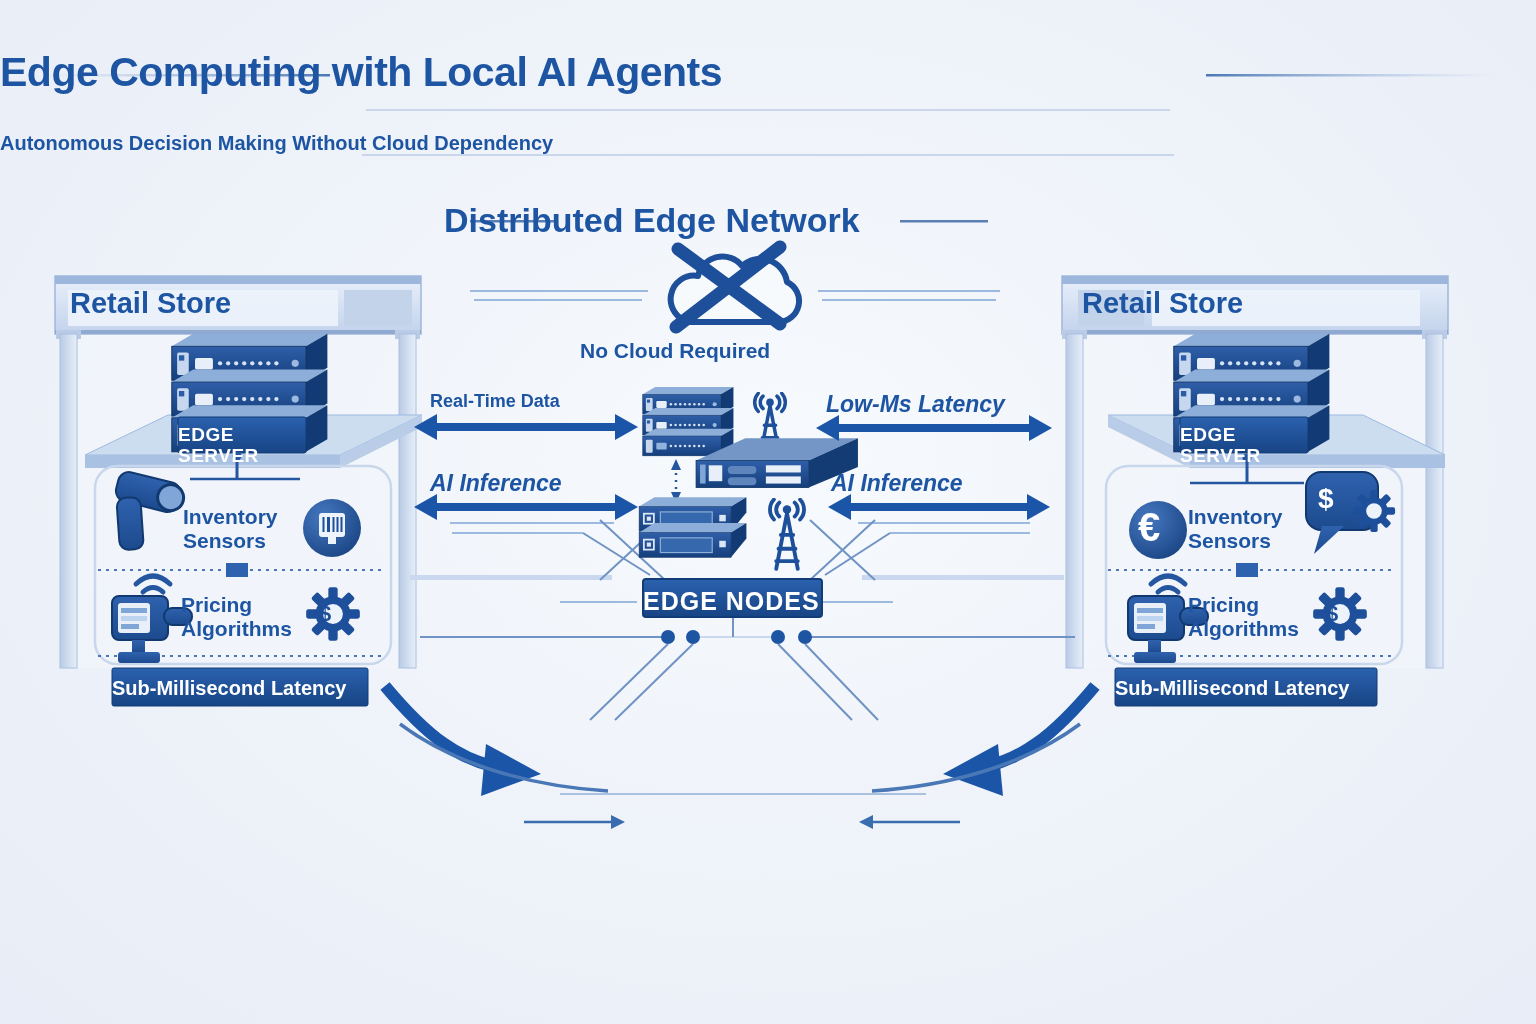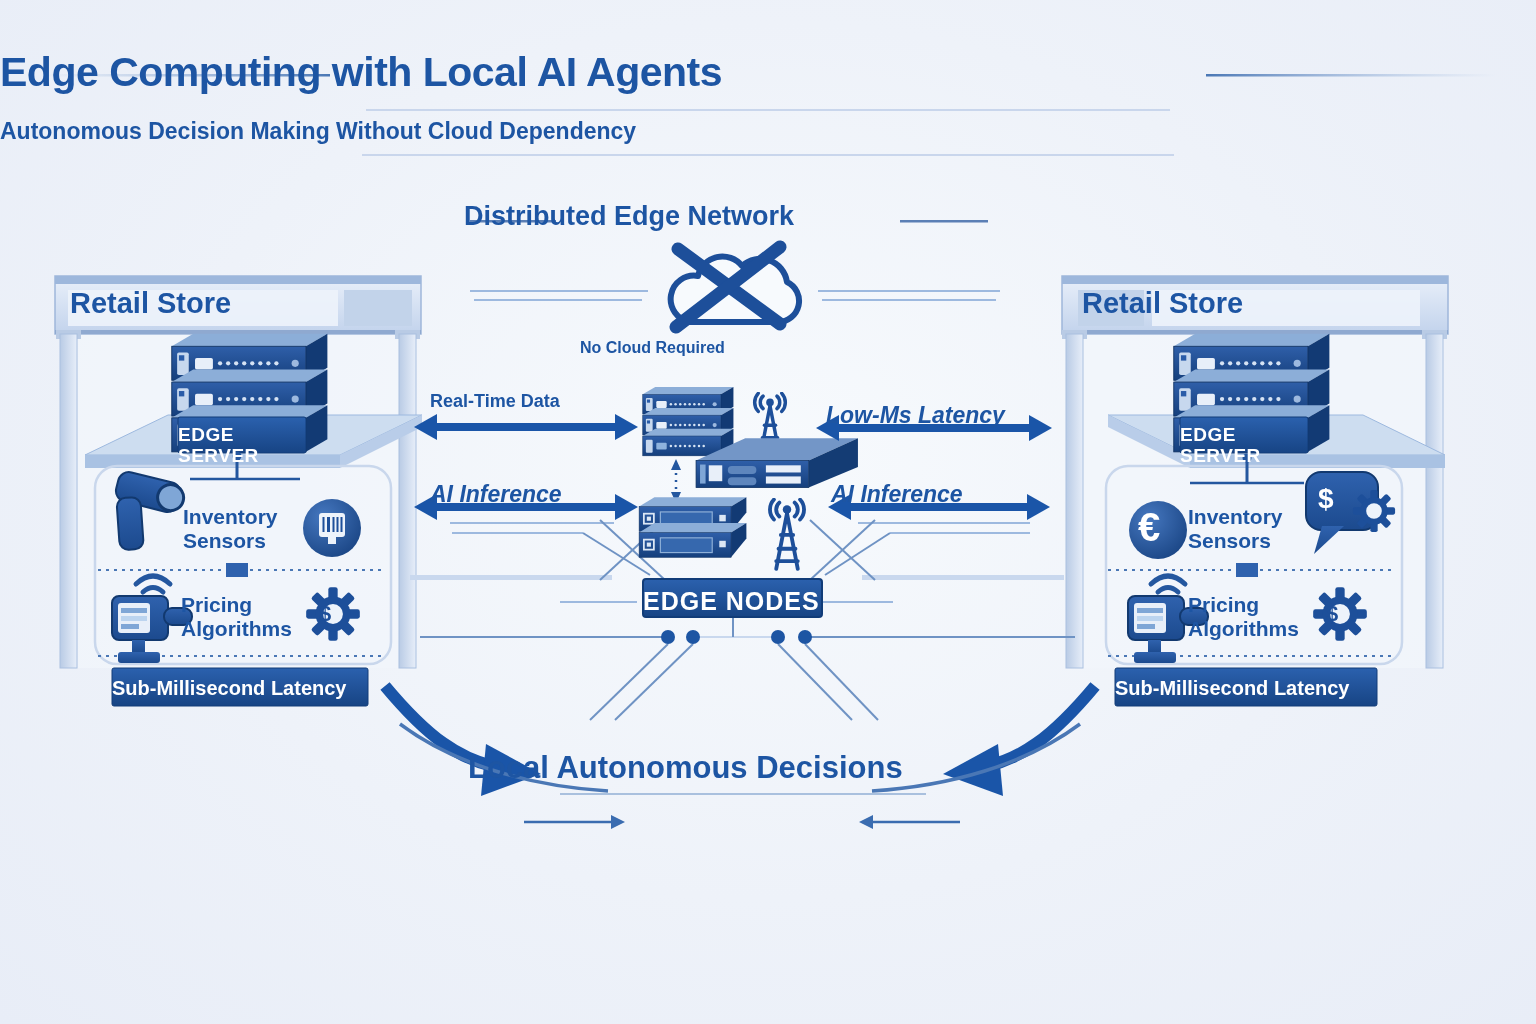--- a/index.html
+++ b/index.html
@@ -2,21 +2,21 @@
 <html><head>
 <meta charset="utf-8">
 <style>
   html,body{margin:0;padding:0;}
   body{width:1536px;height:1024px;overflow:hidden;font-family:"Liberation Sans",sans-serif;}
   .canvas{position:relative;width:1536px;height:1024px;
     background:radial-gradient(ellipse at 50% 45%, #f7fafd 0%, #eef2f9 55%, #e8edf7 100%);}
   svg.art{position:absolute;left:0;top:0;}
   .lbl{position:absolute;color:#1d55a3;font-weight:700;line-height:1.12;}
   .white{color:#ffffff;}
-  .it{font-style:italic;margin-top:11px;}
+  .it{font-style:italic;}
 </style>
 </head>
 <body>
 
 <div class="canvas">
 
 <svg class="art" width="1536" height="1024" viewBox="0 0 1536 1024">
   <defs>
     <linearGradient id="gFront" x1="0" y1="0" x2="0" y2="1">
       <stop offset="0" stop-color="#2f5fa9"></stop>
@@ -416,44 +416,43 @@
   <g>
     <rect x="560" y="793" width="366" height="2" fill="#a9c0de"></rect>
     <line x1="524" y1="822" x2="612" y2="822" stroke="#3a6cb0" stroke-width="2.5"></line>
     <polygon points="625,822 611,815 611,829" fill="#3a6cb0"></polygon>
     <line x1="960" y1="822" x2="872" y2="822" stroke="#3a6cb0" stroke-width="2.5"></line>
     <polygon points="859,822 873,815 873,829" fill="#3a6cb0"></polygon>
   </g>
 </svg>
 
 <div class="lbl" style="left:0;top:50px;width:1536px;font-size:41px;letter-spacing:-0.5px;">Edge Computing with Local AI Agents</div>
-<div class="lbl" style="left:0;top:119px;width:1492px;font-size:23px;">Autonomous Decision Making Without Cloud Dependency</div>
-
-<div class="lbl" style="left:464px;top:201px;width:520px;font-size:27px;">Distributed Edge Network</div>
-<div class="lbl" style="left:580px;top:339px;width:300px;font-size:16px;">No Cloud Required</div>
+<div class="lbl" style="left:0;top:132px;width:1492px;font-size:20px;">Autonomous Decision Making Without Cloud Dependency</div>
+
+<div class="lbl" style="left:444px;top:201px;width:520px;font-size:34px;">Distributed Edge Network</div>
+<div class="lbl" style="left:580px;top:339px;width:300px;font-size:21px;">No Cloud Required</div>
 
 <div class="lbl" style="left:70px;top:287px;width:340px;font-size:29px;">Retail Store</div>
 <div class="lbl white" style="left:178px;top:424px;width:128px;font-size:19px;letter-spacing:0.5px;">EDGE SERVER</div>
 <div class="lbl" style="left:183px;top:505px;width:124px;font-size:21px;">Inventory Sensors</div>
 <div class="lbl" style="left:181px;top:593px;width:132px;font-size:21px;">Pricing Algorithms</div>
 <div class="lbl white" style="left:112px;top:677px;width:256px;font-size:20px;">Sub-Millisecond Latency</div>
 
 <div class="lbl" style="left:1082px;top:287px;width:340px;font-size:29px;">Retail Store</div>
 <div class="lbl white" style="left:1180px;top:424px;width:128px;font-size:19px;letter-spacing:0.5px;">EDGE SERVER</div>
 <div class="lbl" style="left:1188px;top:505px;width:124px;font-size:21px;">Inventory Sensors</div>
 <div class="lbl" style="left:1188px;top:593px;width:136px;font-size:21px;">Pricing Algorithms</div>
 <div class="lbl white" style="left:1115px;top:677px;width:262px;font-size:20px;">Sub-Millisecond Latency</div>
 
 <div class="lbl" style="left:430px;top:391px;width:200px;font-size:18px;">Real-Time Data</div>
 <div class="lbl it" style="left:430px;top:471px;width:200px;font-size:23px;">AI Inference</div>
 <div class="lbl it" style="left:826px;top:392px;width:200px;font-size:23px;">Low-Ms Latency</div>
 <div class="lbl it" style="left:831px;top:471px;width:200px;font-size:23px;">AI Inference</div>
 
 <div class="lbl white" style="left:643px;top:587px;width:213px;font-size:25px;letter-spacing:1px;">EDGE NODES</div>
 
-<div class="lbl" style="left:468px;top:751px;width:546px;font-size:31px;">Local Autonomous Decisions</div>
 
 <div class="lbl" style="left:319px;top:602px;width:28px;font-size:22px;color:#1d4f9a;">$</div>
 <div class="lbl" style="left:1326px;top:602px;width:28px;font-size:22px;color:#1d4f9a;">$</div>
 <div class="lbl white" style="left:1318px;top:483px;width:32px;font-size:28px;">$</div>
 <div class="lbl white" style="left:1138px;top:507px;width:40px;font-size:40px;line-height:1;">€</div>
 
 </div>
 
 </body></html>

